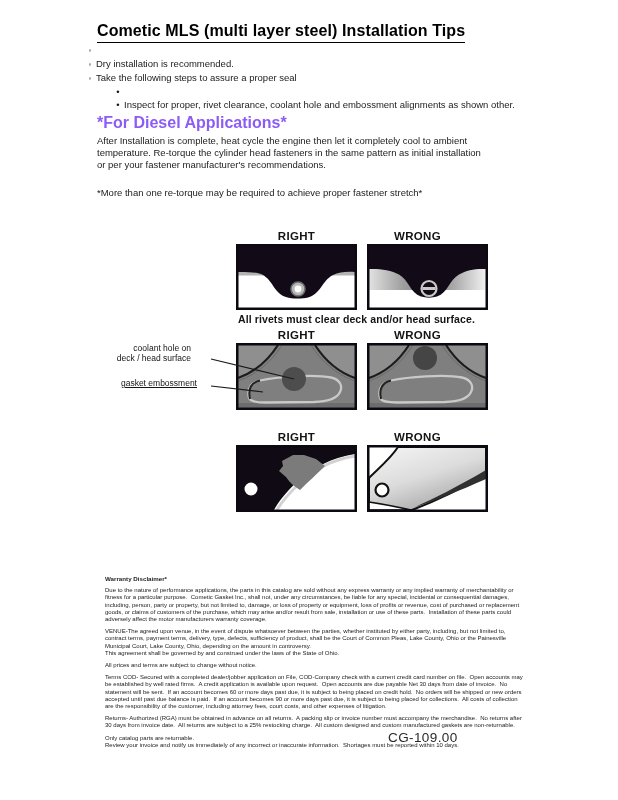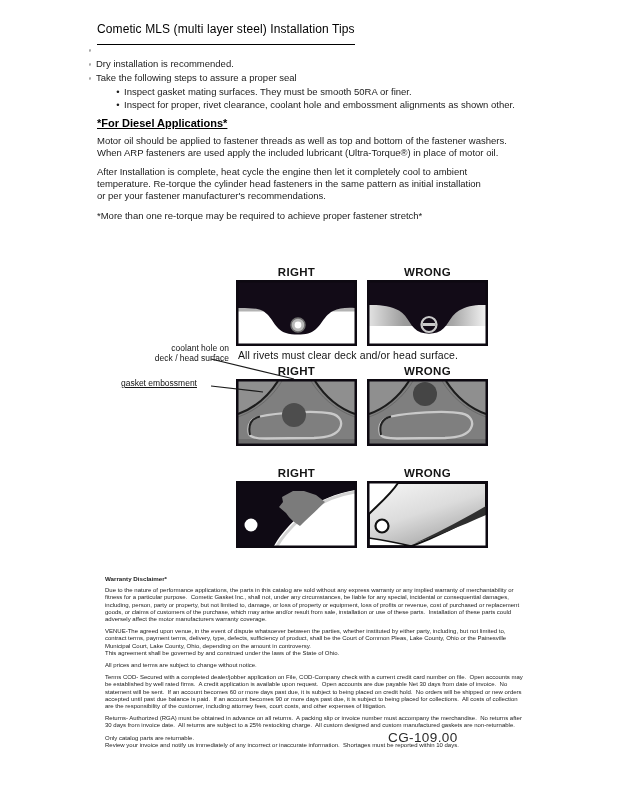--- a/index.html
+++ b/index.html
@@ -1,50 +1,50 @@
 <!DOCTYPE html>
 <html><head>
 <meta charset="utf-8">
 <style>
   html,body{margin:0;padding:0;background:#ffffff;}
   #page{position:relative;width:618px;height:800px;background:#ffffff;overflow:hidden;
         font-family:"Liberation Sans",sans-serif;color:#1b1b1b;}
 
   
-  .title{position:absolute;left:97px;top:22px;font-size:12px;font-weight:normal;color:#000;
-         border-bottom:1.6px solid #000;padding-bottom:8px;letter-spacing:0.1px;}
+  .title{position:absolute;left:97px;top:22px;font-size:16px;font-weight:bold;color:#000;
+         border-bottom:1.6px solid #000;padding-bottom:2px;letter-spacing:0.1px;}
 
   
   .bullets{position:absolute;left:86px;top:44px;font-size:9.5px;line-height:13px;white-space:nowrap;}
   .bullets .b{display:flex;align-items:baseline;}
   .bullets .m{width:8px;text-align:center;margin-right:2px;font-size:8.5px;}
   .bullets .sub{padding-left:28px;}
   .bullets .sub .m{font-size:9.5px;}
 
   
   .diesel{position:absolute;left:97px;top:117px;font-size:9.5px;line-height:12px;}
-  .diesel h2{margin:0 0 6px 0;font-size:11px;font-weight:bold;color:#000000;text-decoration:underline;}
+  .diesel h2{margin:0 0 6px 0;font-size:16px;font-weight:bold;color:#8b5cf6;}
   .diesel .para{margin:0 0 7px 0;}
-  .diesel .note{margin-top:8px;}
+  .diesel .note{margin-top:16px;}
   .lines{white-space:pre;}
 
   
   .drow{position:absolute;left:236px;width:252px;}
   .drow-1{top:230px;}
   .drow-2{top:329px;}
   .drow-3{top:431px;}
-  .dlabels{display:grid;grid-template-columns:121px 121px;column-gap:10px;height:14px;margin-top:36px;}
+  .dlabels{display:grid;grid-template-columns:121px 121px;column-gap:0;height:14px;}
   .dlabel{text-align:center;font-size:11.5px;font-weight:bold;color:#141414;letter-spacing:0.3px;}
   .dboxes{display:grid;grid-template-columns:121px 121px;column-gap:10px;}
   .dboxes svg{display:block;}
-  .dcaption{margin-top:3px;padding-left:2px;font-size:10.5px;font-weight:normal;color:#141414;letter-spacing:0.1px;}
+  .dcaption{margin-top:3px;padding-left:2px;font-size:10.5px;font-weight:bold;color:#141414;letter-spacing:0.1px;}
 
   
   .side-label{position:absolute;text-align:right;font-size:8.5px;line-height:9.5px;color:#141414;white-space:pre;}
-  .lbl-coolant{top:344px;right:389px;}
+  .lbl-coolant{top:344px;right:427px;}
   .lbl-emboss{top:379px;right:421px;text-decoration:underline;}
   .leader-svg{position:absolute;left:210px;top:352px;}
 
   
   .warranty{position:absolute;left:105px;top:575px;font-size:6px;line-height:7.2px;color:#222;}
   .warranty h3{margin:0 0 5px 0;font-size:6.2px;font-weight:bold;}
   .warranty .wp{margin:0 0 5px 0;}
 
   
   .footer-code{position:absolute;left:388px;top:730px;font-size:13.5px;color:#2a2a2a;letter-spacing:0.4px;}
@@ -63,32 +63,29 @@
     <div class="b">
       <span class="m">◦</span>
       <span>Dry installation is recommended.</span>
     </div>
     <div class="b">
       <span class="m">◦</span>
       <span>Take the following steps to assure a proper seal</span>
     </div>
     <div class="b sub">
       <span class="m">•</span>
-      <span>Inspect gasket mating surfaces.  They must be smooth 50RA or finer.</span>
     </div>
     <div class="b sub">
       <span class="m">•</span>
       <span>Inspect for proper, rivet clearance, coolant hole and embossment alignments as shown other.</span>
     </div>
   </div>
 
   <div class="diesel">
     <h2>*For Diesel Applications*</h2>
-    <div class="para lines">Motor oil should be applied to fastener threads as well as top and bottom of the fastener washers.
-When ARP fasteners are used apply the included lubricant (Ultra-Torque®) in place of motor oil.</div>
     <div class="para lines">After Installation is complete, heat cycle the engine then let it completely cool to ambient
 temperature. Re-torque the cylinder head fasteners in the same pattern as initial installation
 or per your fastener manufacturer's recommendations.</div>
     <div class="note">*More than one re-torque may be required to achieve proper fastener stretch*</div>
   </div>
 
   <div class="drow drow-1">
     <div class="dlabels">
       <div class="dlabel">RIGHT</div>
       <div class="dlabel">WRONG</div>

